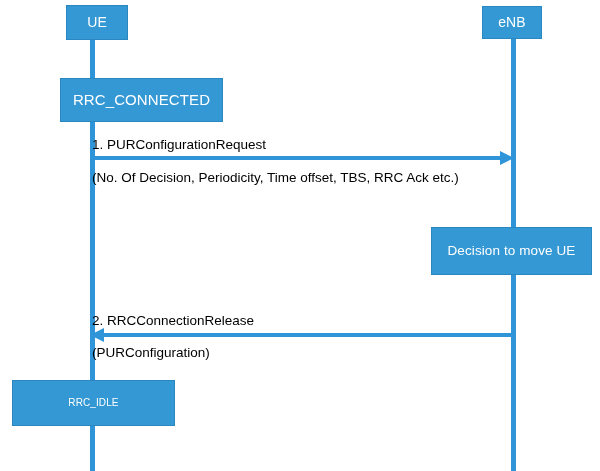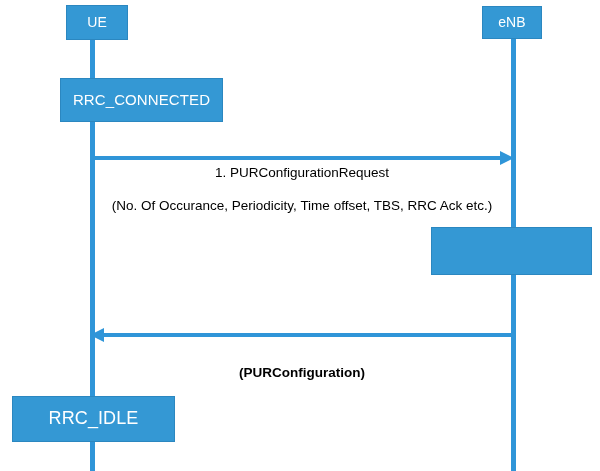--- a/index.html
+++ b/index.html
@@ -55,22 +55,21 @@
   }
   #state-connected {
     left: 12px; top: 78px;
     width: 163px; height: 44px;
     font-size: 15px;
     margin-left: 48px;
   }
   #state-idle {
     left: 12px; top: 380px;
     width: 163px; height: 46px;
-    font-size: 18px;
-    margin-top: 16px;
+    font-size: 10px;
   }
   #decision-note {
     left: 431px; top: 227px;
     width: 161px; height: 48px;
     font-size: 13.5px;
     padding: 0 6px;
   }
   #decision-note .note-lines {
     display: block;
   }
@@ -98,28 +97,27 @@
   }
   #msg2-arrowhead {
     left: 90px; top: 328px;
     border-right: 14px solid #2f95d8;
   }
 
   .msg-label {
     position: absolute;
     font-size: 13.5px;
     color: #000000;
-    text-align: center;
+    text-align: left;
     white-space: nowrap;
-    margin-top: 28px;
   }
   #msg1-label      { left: 92px;  top: 137px; width: 420px; }
   #msg1-sublabel   { left: 92px;  top: 170px; width: 420px; }
   #msg2-label      { left: 92px;  top: 313px; width: 420px; }
-  #msg2-sublabel   { left: 92px;  top: 337px; width: 420px; font-weight: bold; }
+  #msg2-sublabel   { left: 92px;  top: 345px; width: 420px; }
 </style>
 </head>
 <body>
 
 <div id="diagram">
 
   <div class="lifeline" id="lifeline-ue"></div>
   <div class="lifeline" id="lifeline-enb"></div>
 
   <div class="box" id="actor-enb">
@@ -133,25 +131,27 @@
   <div class="box" id="state-connected">
     <span>RRC_CONNECTED</span>
   </div>
 
   <div class="box" id="state-idle">
     <span>RRC_IDLE</span>
   </div>
 
   <div class="box" id="decision-note">
     <span class="note-lines">
+      <span>Decision to move UE</span>
     </span>
   </div>
 
   <div class="msg-label" id="msg1-label">1. PURConfigurationRequest</div>
   <div class="msg-line" id="msg1-line"></div>
   <div class="arrowhead" id="msg1-arrowhead"></div>
-  <div class="msg-label" id="msg1-sublabel">(No. Of Occurance, Periodicity, Time offset, TBS, RRC Ack etc.)</div>
+  <div class="msg-label" id="msg1-sublabel">(No. Of Decision, Periodicity, Time offset, TBS, RRC Ack etc.)</div>
 
+  <div class="msg-label" id="msg2-label">2. RRCConnectionRelease</div>
   <div class="msg-line" id="msg2-line"></div>
   <div class="arrowhead" id="msg2-arrowhead"></div>
   <div class="msg-label" id="msg2-sublabel">(PURConfiguration)</div>
 
 </div>
 
 </body></html>

